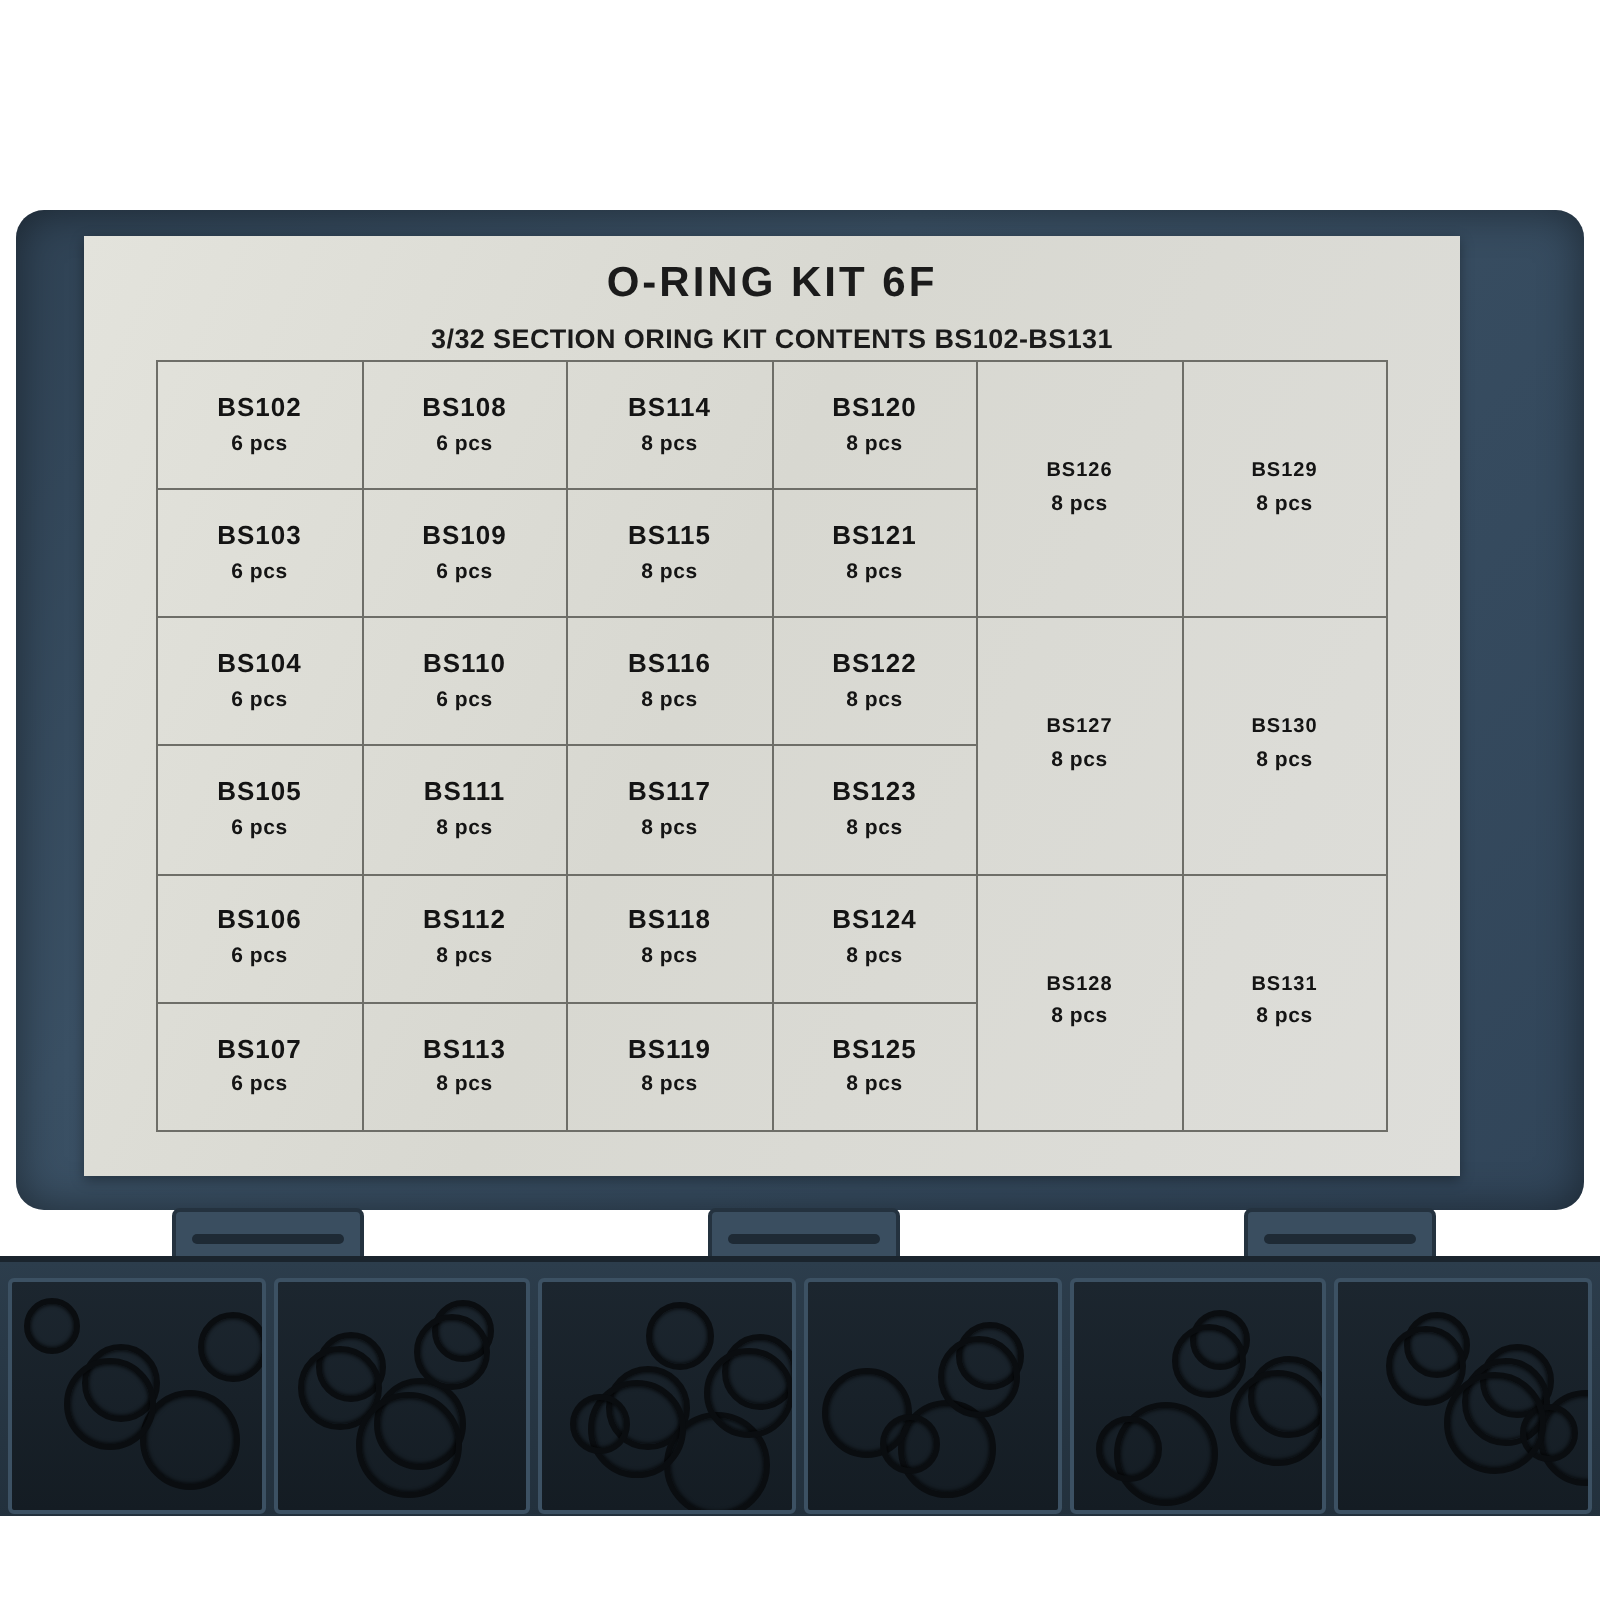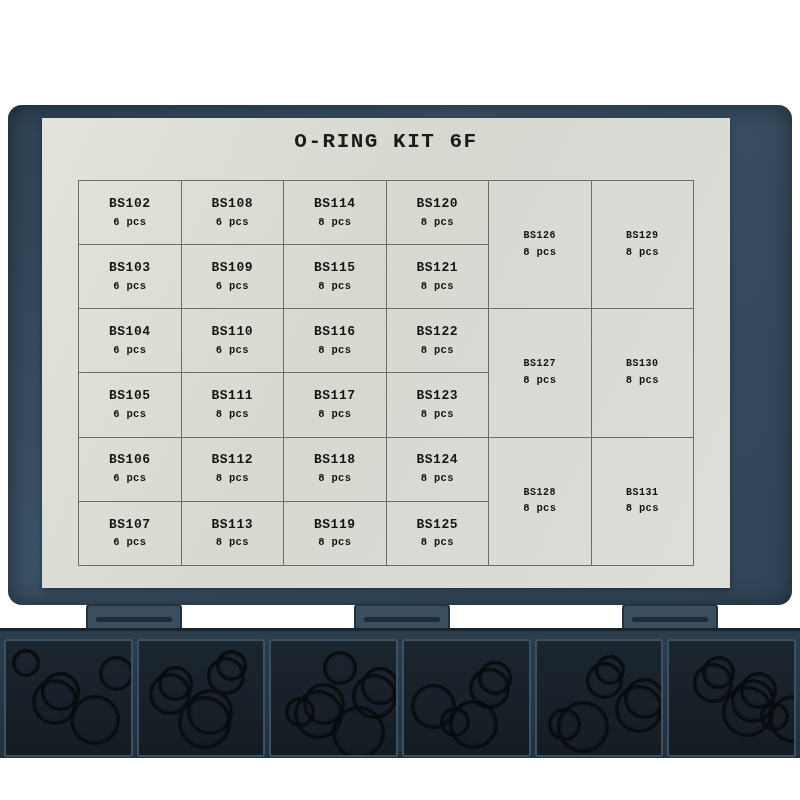--- a/index.html
+++ b/index.html
@@ -12,21 +12,20 @@
     height: 800px;
     font-family: "Liberation Sans", sans-serif;
     overflow: hidden;
   }
 
   #scene {
     position: relative;
     width: 800px;
     height: 685px;
     background: #ffffff;
-    font-family: Liberation Mono, monospace;
   }
 
   
   .case-lid {
     position: absolute;
     left: 8px;
     top: 105px;
     width: 784px;
     height: 500px;
     background: linear-gradient(135deg, #2f4254 0%, #3a5064 35%, #314559 100%);
@@ -188,20 +187,21 @@
 <div id="scene">
 
   <div class="top-strip"></div>
 
   <div class="case-lid">
     <div class="case-lid-inner"></div>
   </div>
 
   <div class="label-sheet">
     <div class="label-title">O-RING KIT 6F</div>
+    <div class="label-subtitle">3/32 SECTION ORING KIT CONTENTS BS102-BS131</div>
 
     <div class="kit-table-wrap">
       <table class="kit-table">
         <tbody id="kit-table-body">
             <tr>
               <td>
                 <div class="cell-code">BS102</div>
                 <div class="cell-qty">6 pcs</div>
               </td>
               <td>

